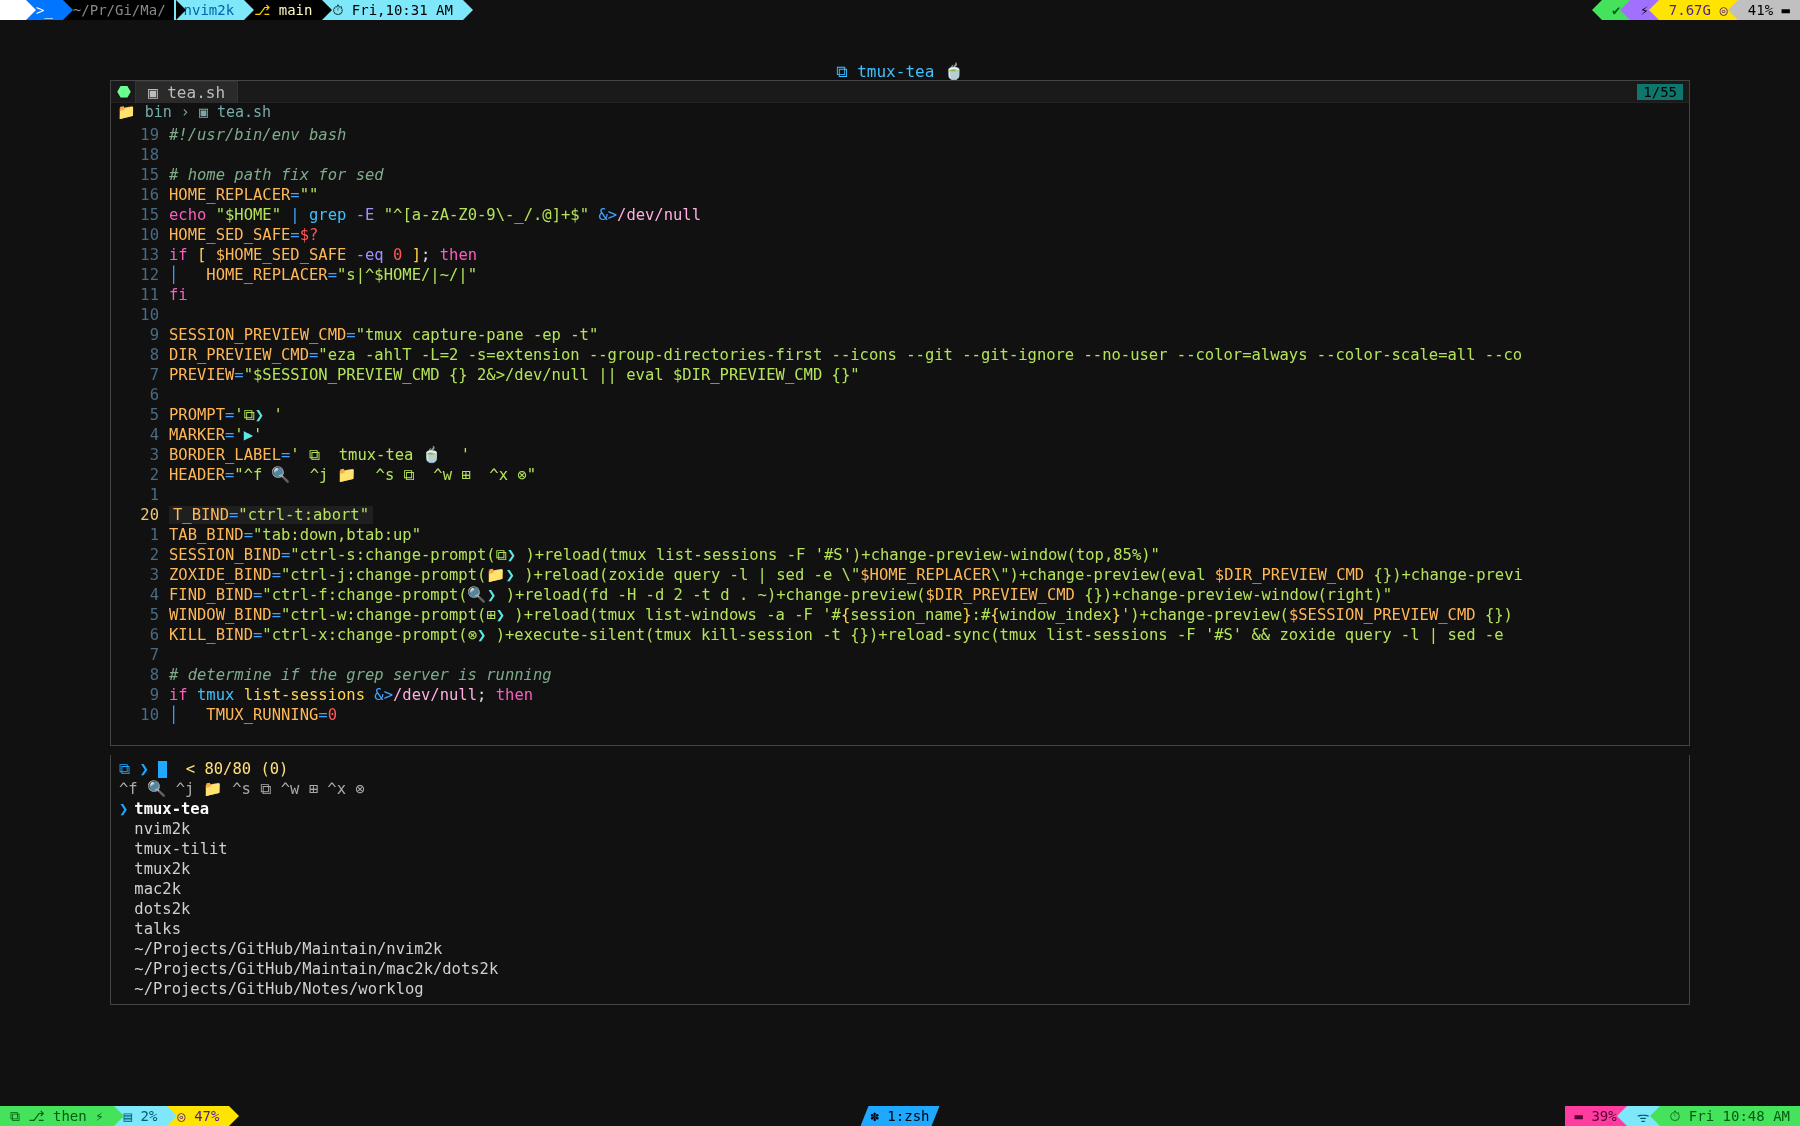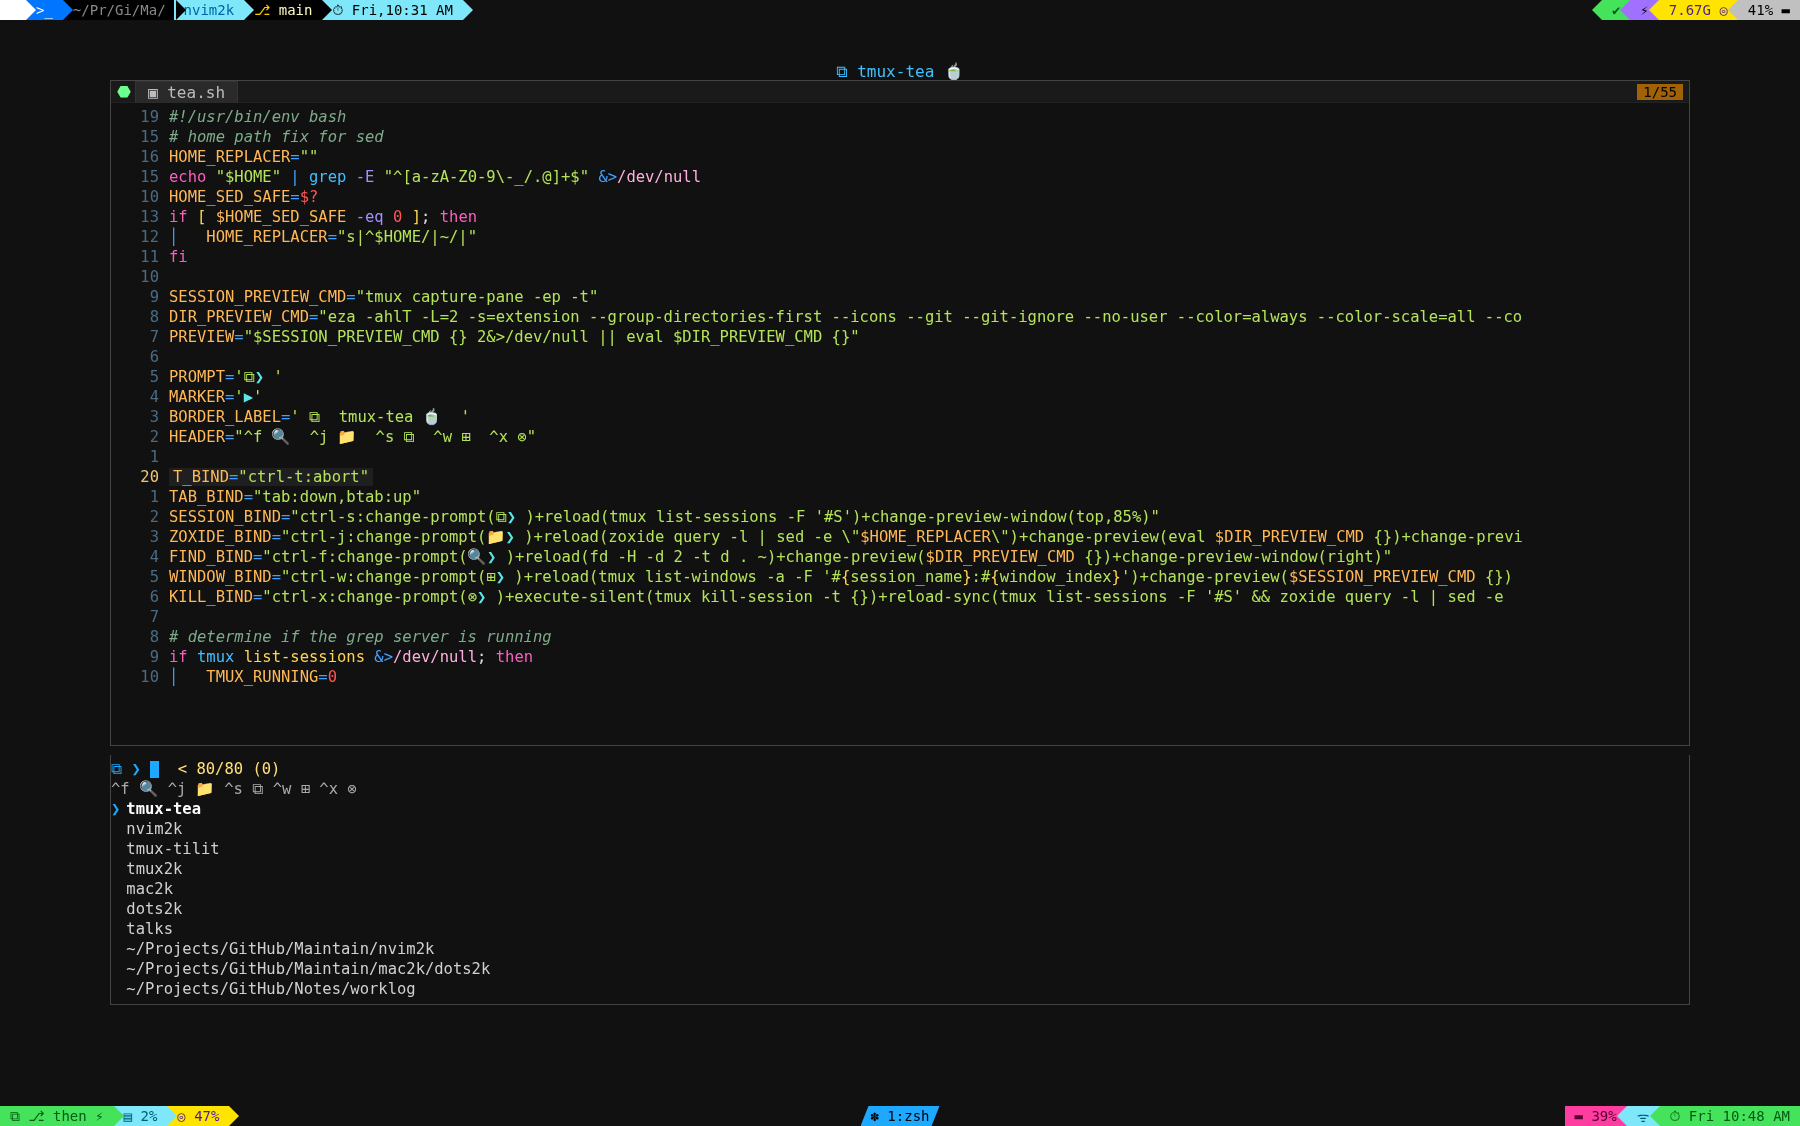--- a/index.html
+++ b/index.html
@@ -66,21 +66,21 @@
     position:absolute;
     top:80px; left:110px; right:110px; bottom:380px;
     border:1px solid #444;
   }
   .editor-tabbar{
     background:#1a1a1a; height:22px;
     display:flex; align-items:center; padding-left:2px;
     border-bottom:1px solid #222;
   }
   .tab-active{background:#2a2a2a;color:#bbb;padding:4px 12px;height:22px;display:flex;align-items:center;border:1px solid #333;border-bottom:none;}
-  .page-count{margin-left:auto;margin-right:6px;background:#a16207;color:#000;padding:0 6px;font-size:14px;}
+  .page-count{margin-left:auto;margin-right:6px;background:#0f766e;color:#000;padding:0 6px;font-size:14px;}
   .breadcrumb{color:#7aa; font-size:15px; padding-left:6px;}
   .code{
     padding:4px 4px 4px 0;
     font-size:15.5px;
     line-height:20px;
   }
   .codeln{display:flex;white-space:pre;}
   .gutter{width:58px;text-align:right;color:#4a6b84;padding-right:10px;}
   .current-line .gutter{color:#f0c674;}
   .hl-line{background:rgba(255,255,255,0.06);}
@@ -97,21 +97,21 @@
   .c-pink{color:#ffaee0;}
   .c-red{color:#ff5555;}
   .c-cyan{color:#5ce7e7;}
 
   
   .fzf{
     position:absolute;
     top:755px; left:110px; right:110px;
     height:250px;
     border:1px solid #444; border-top:none;
-    padding:4px 8px 8px 0;
+    padding:4px 8px 8px 8px;
     font-size:15.5px; line-height:20px;
     color:#d0d0d0;
   }
   .fzf .sel{color:#fff;font-weight:bold;}
   .fzf .prompt{color:#1fa8ff;}
   .fzf .cursor{background:#1fa8ff;width:9px;height:17px;display:inline-block;vertical-align:middle;}
   .fzf .count{color:#ffe07a;}
   .fzf .marker{color:#1fa8ff;margin-right:6px;}
 
   
@@ -155,22 +155,24 @@
 </div>
 
 <div class="top-title">⧉  tmux-tea  🍵</div>
 
 <div class="editor-frame">
   <div class="editor-tabbar">
     <span style="color:#6aff8f;padding:0 4px">⬣</span>
     <span class="tab-active">▣ tea.sh</span>
     <span class="page-count">1/55</span>
   </div>
+  <div class="breadcrumb">📁 bin  ›  ▣ tea.sh</div>
   <div class="code" id="code-body">
       <div class="codeln"><span class="gutter">19</span><span><span class="c-cmnt">#!/usr/bin/env bash</span></span></div>
+      <div class="codeln"><span class="gutter">18</span><span></span></div>
       <div class="codeln"><span class="gutter">15</span><span><span class="c-cmnt"># home path fix for sed</span></span></div>
       <div class="codeln"><span class="gutter">16</span><span><span class="c-var">HOME_REPLACER</span><span class="c-op">=</span><span class="c-str">""</span></span></div>
       <div class="codeln"><span class="gutter">15</span><span><span class="c-key">echo</span> <span class="c-str">"$HOME"</span> <span class="c-op">|</span> <span class="c-func">grep</span> <span class="c-flag">-E</span> <span class="c-str">"^[a-zA-Z0-9\-_/.@]+$"</span> <span class="c-op">&amp;&gt;</span><span class="c-pink">/dev/null</span></span></div>
       <div class="codeln"><span class="gutter">10</span><span><span class="c-var">HOME_SED_SAFE</span><span class="c-op">=</span><span class="c-red">$?</span></span></div>
       <div class="codeln"><span class="gutter">13</span><span><span class="c-key">if</span> <span class="c-yel">[</span> <span class="c-var">$HOME_SED_SAFE</span> <span class="c-flag">-eq</span> <span class="c-red">0</span> <span class="c-yel">]</span><span class="c-white">;</span> <span class="c-key">then</span></span></div>
       <div class="codeln"><span class="gutter">12</span><span><span class="c-op">│   </span><span class="c-var">HOME_REPLACER</span><span class="c-op">=</span><span class="c-str">"s|^$HOME/|~/|"</span></span></div>
       <div class="codeln"><span class="gutter">11</span><span><span class="c-key">fi</span></span></div>
       <div class="codeln"><span class="gutter">10</span><span></span></div>
       <div class="codeln"><span class="gutter">9</span><span><span class="c-var">SESSION_PREVIEW_CMD</span><span class="c-op">=</span><span class="c-str">"tmux capture-pane -ep -t"</span></span></div>
       <div class="codeln"><span class="gutter">8</span><span><span class="c-var">DIR_PREVIEW_CMD</span><span class="c-op">=</span><span class="c-str">"eza -ahlT -L=2 -s=extension --group-directories-first --icons --git --git-ignore --no-user --color=always --color-scale=all --co</span></span></div>

